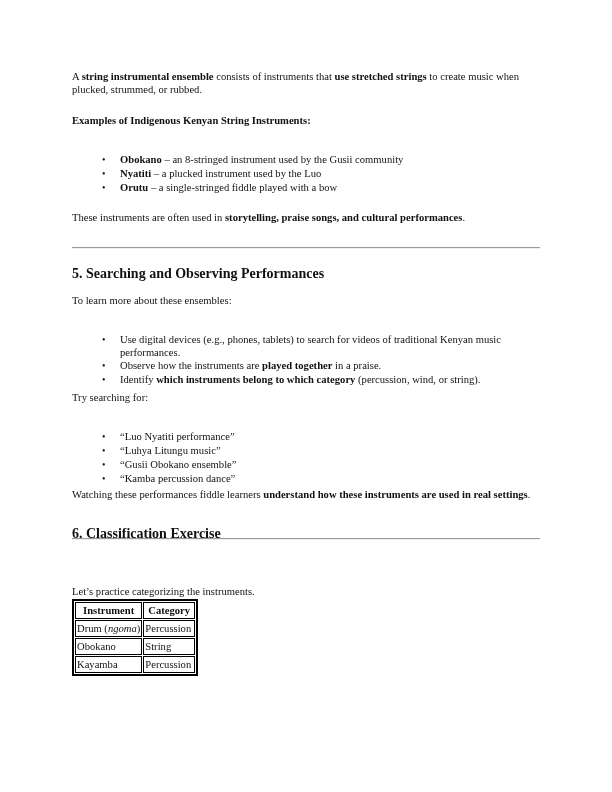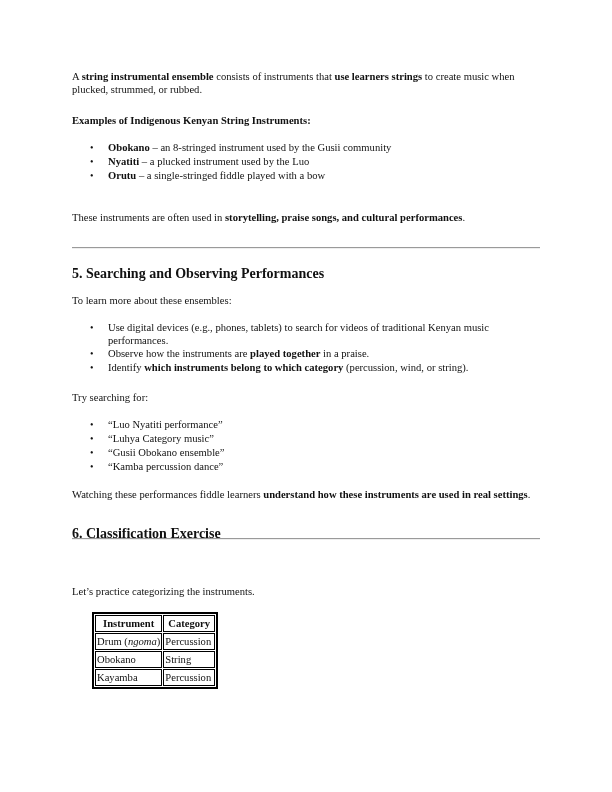--- a/index.html
+++ b/index.html
@@ -5,21 +5,21 @@
     html, body { margin: 0; padding: 0; background: #ffffff; }
     body {
       width: 612px; height: 792px; position: relative; overflow: hidden;
       font-family: "Liberation Serif", serif; font-size: 10.6px; color: #111;
       line-height: 13px;
     }
     .page { position: absolute; left: 72px; top: 0; width: 468px; }
     p { margin: 0; }
     .abs { position: absolute; left: 0; width: 468px; }
     b { font-weight: bold; }
-    ul { margin: 0; padding: 0; list-style: none; }
+    ul { margin: 12px; padding: 0; list-style: none; }
     ul li { position: relative; padding-left: 36px; line-height: 14px; }
     ul li::before {
       content: "\2022"; position: absolute; left: 18px; top: 0; font-size: 10px;
     }
     hr.rule {
       position: absolute; left: 0; width: 468px; margin: 0; border: 0;
       border-top: 1px solid #9a9a9a; height: 0; border-bottom: 1px solid #eeeeee;
     }
     h3 { margin: 0; font-size: 14px; font-weight: bold; }
     table.cls {
@@ -31,21 +31,21 @@
       text-align: left; white-space: nowrap;
     }
     table.cls th { text-align: center; font-weight: bold; padding: 0 4px; }
   </style>
 </head>
 <body>
 
 <div class="page">
 
   <p class="abs" style="top:70px;">
-    <span>A </span><b>string instrumental ensemble</b><span> consists of instruments that </span><b>use learners strings</b><span> to create music when plucked, strummed, or rubbed.</span>
+    <span>A </span><b>string instrumental ensemble</b><span> consists of instruments that </span><b>use stretched strings</b><span> to create music when plucked, strummed, or rubbed.</span>
   </p>
 
   <p class="abs" style="top:114px;">
     <b>Examples of Indigenous Kenyan String Instruments:</b>
   </p>
 
   <ul class="abs" style="top:141px;">
     <li><b>Obokano</b><span> – an 8-stringed instrument used by the Gusii community</span></li>
     <li><b>Nyatiti</b><span> – a plucked instrument used by the Luo</span></li>
     <li><b>Orutu</b><span> – a single-stringed fiddle played with a bow</span></li>
@@ -64,36 +64,36 @@
   <ul class="abs" style="top:321px; line-height:12px;">
     <li style="line-height:13px;"><span>Use digital devices (e.g., phones, tablets) to search for videos of traditional Kenyan music performances.</span></li>
     <li><span>Observe how the instruments are </span><b>played together</b><span> in a praise.</span></li>
     <li><span>Identify </span><b>which instruments belong to which category</b><span> (percussion, wind, or string).</span></li>
   </ul>
 
   <p class="abs" style="top:391px;">Try searching for:</p>
 
   <ul class="abs" style="top:418px;">
     <li><span>“Luo Nyatiti performance”</span></li>
-    <li><span>“Luhya Category music”</span></li>
+    <li><span>“Luhya Litungu music”</span></li>
     <li><span>“Gusii Obokano ensemble”</span></li>
     <li><span>“Kamba percussion dance”</span></li>
   </ul>
 
   <p class="abs" style="top:488px; line-height:14px;">
     <span>Watching these performances fiddle learners </span><b>understand how these instruments are used in real settings</b><span>.</span>
   </p>
 
   <hr class="rule" style="top:538px;">
 
   <h3 class="abs" style="top:527px;">6. Classification Exercise</h3>
 
   <p class="abs" style="top:585px;">Let’s practice categorizing the instruments.</p>
 
-  <table class="cls" style="top:612px;margin-left:20px;">
+  <table class="cls" style="top:599px;">
     <thead>
       <tr>
         <th>Instrument</th>
         <th>Category</th>
       </tr>
     </thead>
     <tbody>
       <tr>
         <td><span>Drum (</span><i>ngoma</i><span>)</span></td>
         <td>Percussion</td>

